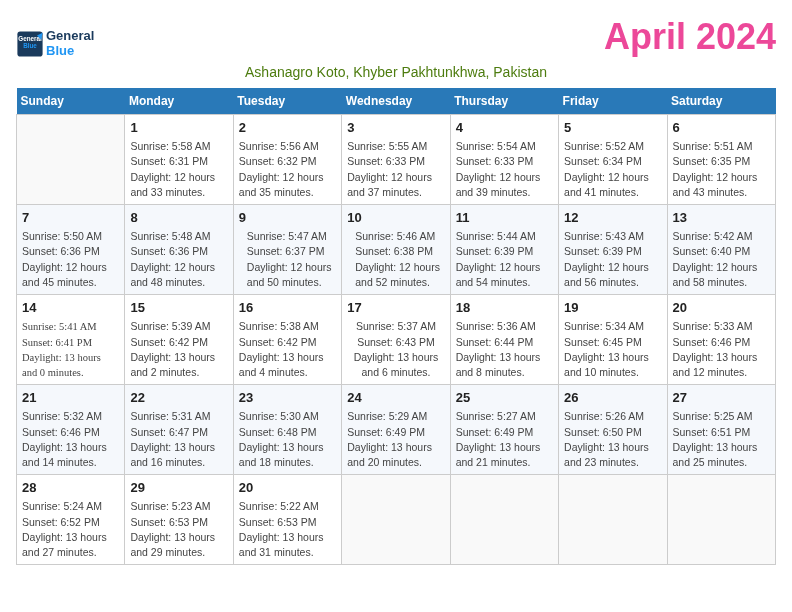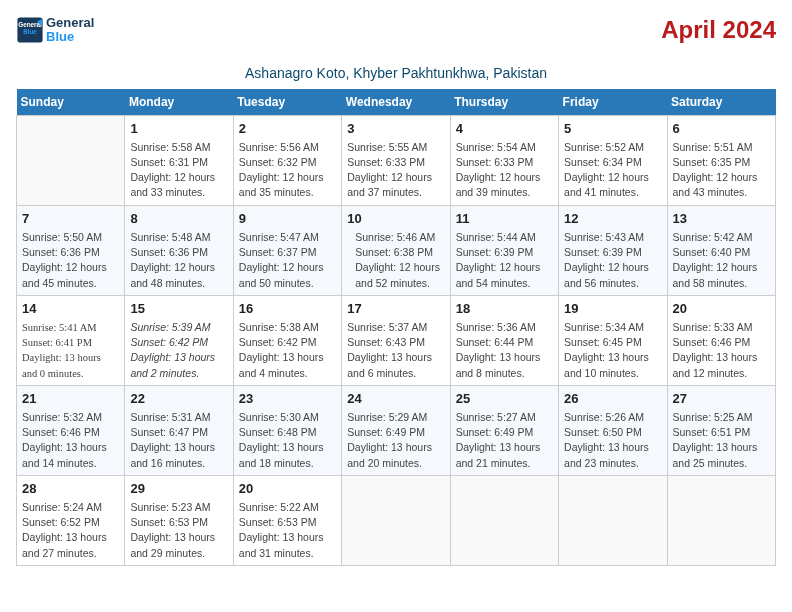--- a/index.html
+++ b/index.html
@@ -18,35 +18,35 @@
     .logo-icon {
       width: 28px;
       height: 28px;
       margin-right: 2px;
     }
     .title-section {
       text-align: right;
       margin-bottom: 4px;
     }
     .month-title {
-      font-size: 24px;
+      font-size: 36px;
       font-weight: bold;
-      color: #b91c1c;
+      color: #ec4899;
     }
     .subtitle {
       font-size: 14px;
-      color: #0c4a6e;
+      color: #4d7c0f;
       text-align: center;
       margin-bottom: 8px;
     }
     .top-row {
       display: flex;
       justify-content: space-between;
-      align-items: center;
-      margin-bottom: 16px;
+      align-items: flex-end;
+      margin-bottom: 2px;
     }
     table {
       width: 100%;
       border-collapse: collapse;
       font-size: 11px;
       border-radius: 18px;
     }
     thead tr th {
       background: #2979b8;
       color: #fff;
@@ -175,21 +175,21 @@
         </td>
         <td>
           <span class="day-number">8</span>
           <div class="day-info" style="white-space: pre-line;">Sunrise: 5:48 AM
 Sunset: 6:36 PM
 Daylight: 12 hours
 and 48 minutes.</div>
         </td>
         <td>
           <span class="day-number">9</span>
-          <div class="day-info" style="white-space: pre-line;">Sunrise: 5:47 AM
+          <div class="day-info" style="white-space: pre-line; margin-left: 8px;">Sunrise: 5:47 AM
 Sunset: 6:37 PM
 Daylight: 12 hours
 and 50 minutes.</div>
         </td>
         <td>
           <span class="day-number">10</span>
           <div class="day-info" style="white-space: pre-line; margin-left: 8px;">Sunrise: 5:46 AM
 Sunset: 6:38 PM
 Daylight: 12 hours
 and 52 minutes.</div>
@@ -219,35 +219,35 @@
       <tr>
         <td>
           <span class="day-number">14</span>
           <div class="day-info" style="white-space: pre-line; font-family: Liberation Serif, serif;">Sunrise: 5:41 AM
 Sunset: 6:41 PM
 Daylight: 13 hours
 and 0 minutes.</div>
         </td>
         <td>
           <span class="day-number">15</span>
-          <div class="day-info" style="white-space: pre-line; font-style: italic;">Sunrise: 5:39 AM
+          <div class="day-info" style="white-space: pre-line;">Sunrise: 5:39 AM
 Sunset: 6:42 PM
 Daylight: 13 hours
 and 2 minutes.</div>
         </td>
         <td>
           <span class="day-number">16</span>
           <div class="day-info" style="white-space: pre-line;">Sunrise: 5:38 AM
 Sunset: 6:42 PM
 Daylight: 13 hours
 and 4 minutes.</div>
         </td>
         <td>
           <span class="day-number">17</span>
-          <div class="day-info" style="white-space: pre-line;">Sunrise: 5:37 AM
+          <div class="day-info" style="white-space: pre-line; text-align: center;">Sunrise: 5:37 AM
 Sunset: 6:43 PM
 Daylight: 13 hours
 and 6 minutes.</div>
         </td>
         <td>
           <span class="day-number">18</span>
           <div class="day-info" style="white-space: pre-line;">Sunrise: 5:36 AM
 Sunset: 6:44 PM
 Daylight: 13 hours
 and 8 minutes.</div>

